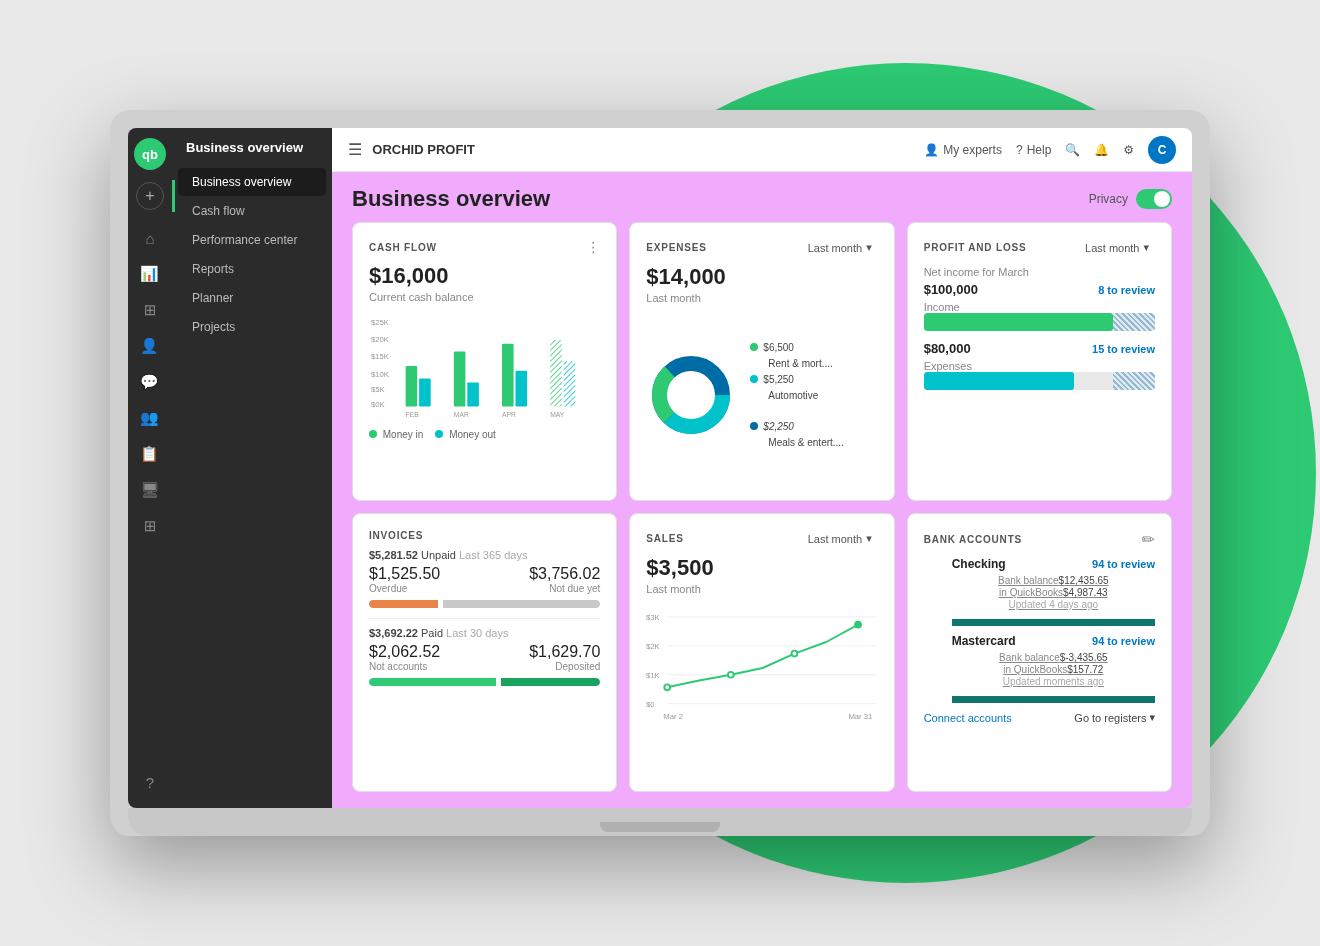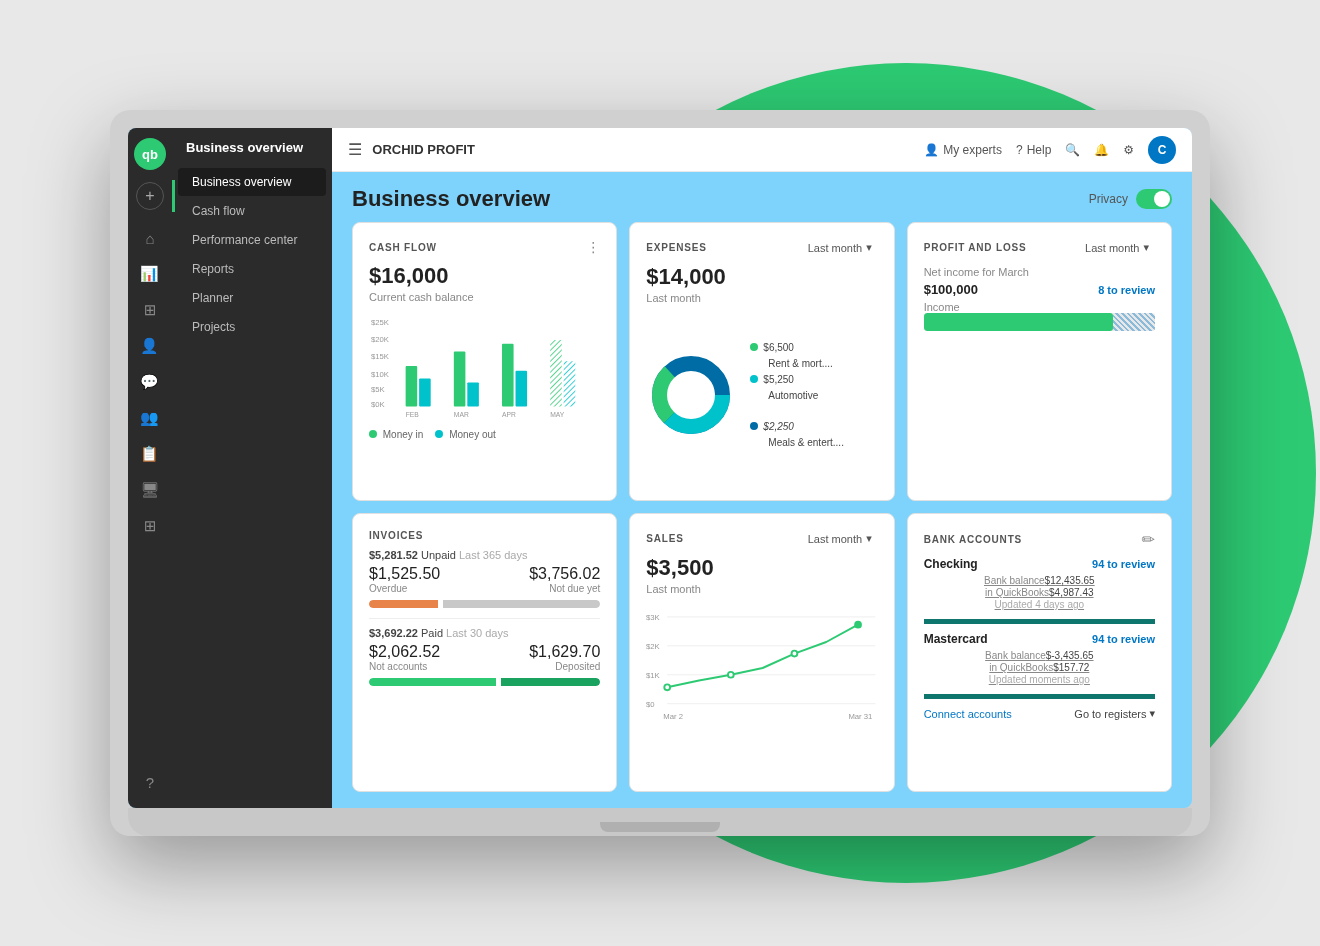--- a/index.html
+++ b/index.html
@@ -31,21 +31,21 @@
       position: relative;
       z-index: 1;
       width: 1100px;
       background: #d0d0d0;
       border-radius: 20px;
       padding: 18px 18px 0 18px;
       box-shadow: 0 30px 80px rgba(0,0,0,0.35);
     }
 
     .laptop-screen {
-      background: #7dd3fc;
+      background: #f0abfc;
       border-radius: 8px;
       overflow: hidden;
       display: flex;
       flex-direction: column;
       height: 680px;
     }
 
     .laptop-base {
       height: 28px;
       background: #c8c8c8;
@@ -486,22 +486,23 @@
     }
 
     
     .bank-header {
       display: flex;
       align-items: center;
       justify-content: space-between;
     }
 
     .bank-account {
-      border-bottom: 5px solid #0f766e;
+      border-bottom: 7px solid #0f766e;
       padding: 8px 0;
+      margin-left: 28px;
     }
 
     .bank-account:last-of-type { border-bottom: none; }
 
     .bank-acc-header {
       display: flex;
       justify-content: space-between;
       align-items: center;
       margin-bottom: 4px;
     }
@@ -765,20 +766,31 @@
                 <div class="pnl-row-header">
                   <span class="pnl-amount">$100,000</span>
                   <span class="pnl-review">8 to review</span>
                 </div>
                 <div class="pnl-label">Income</div>
                 <div class="pnl-bar-track">
                   <div class="pnl-bar-fill" style="width:82%;"></div>
                   <div class="pnl-bar-hatch"></div>
                 </div>
               </div>
+              <div class="pnl-row">
+                <div class="pnl-row-header">
+                  <span class="pnl-amount">$80,000</span>
+                  <span class="pnl-review">15 to review</span>
+                </div>
+                <div class="pnl-label">Expenses</div>
+                <div class="pnl-bar-track">
+                  <div class="pnl-bar-fill teal" style="width:65%;"></div>
+                  <div class="pnl-bar-hatch"></div>
+                </div>
+              </div>
             </div>
           </div>
 
           <div class="card">
             <div class="card-header">
               <span class="card-title">INVOICES</span>
             </div>
             <div class="invoices-body">
 
               <div class="invoices-section">

